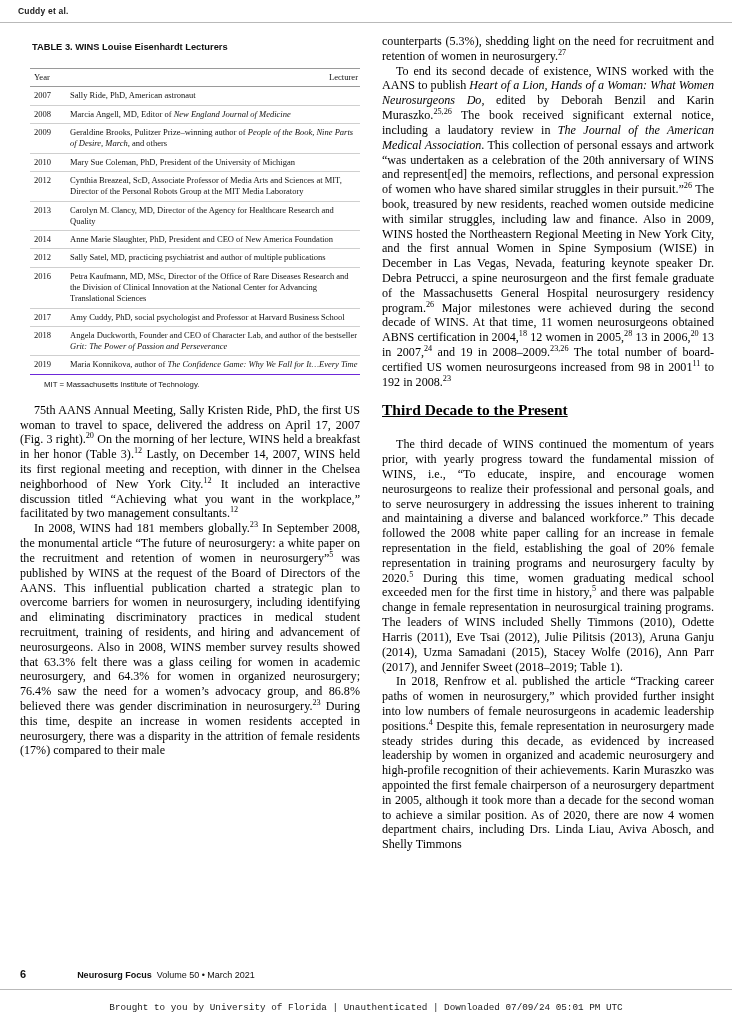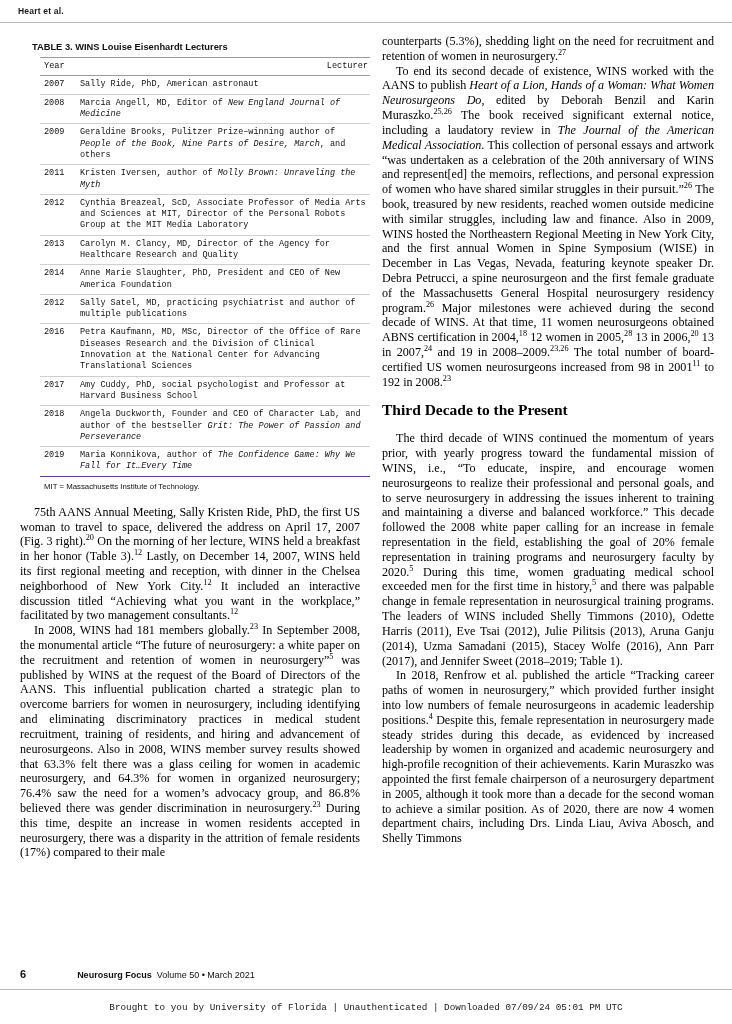--- a/index.html
+++ b/index.html
@@ -56,28 +56,28 @@
     left: 382px;
     top: 0;
     width: 332px;
   }
 
   
   .table-title {
     font-family: "Liberation Sans", sans-serif;
     font-size: 9.3px;
     font-weight: bold;
-    margin: 8px 0 5px 12px;
+    margin: 8px 0 16px 12px;
     color: #111;
   }
   table.wins {
     border-collapse: collapse;
     width: 330px;
-    margin-left: 20px;
-    font-family: Liberation Mono, monospace;
+    margin-left: 10px;
+    font-family: Liberation Serif, serif;
     font-size: 8.5px;
     line-height: 1.33;
     color: #111;
   }
   table.wins thead th {
     font-weight: normal;
     border-top: 1px solid #9a9a9a;
     border-bottom: 1px solid #9a9a9a;
     padding: 3px 2px 3px 4px;
     text-align: left;
@@ -119,22 +119,23 @@
   }
   p.body.first { text-indent: 14px; }
   p.body.noindent { text-indent: 0; }
   .body-block { margin-top: 12px; }
   .body-block p.body + p.body { margin-top: 0; }
 
   h2.section {
     font-family: "Liberation Serif", serif;
     font-size: 15.5px;
     font-weight: bold;
-    margin: 11px 0 13px 0;
+    margin: 11px 0 19px 0;
     line-height: 1.15;
+    text-decoration: underline;
   }
   sup { font-size: 0.68em; vertical-align: super; line-height: 0; }
 
   
   .footer {
     position: absolute;
     left: 20px;
     bottom: 44px;
     font-family: "Liberation Sans", sans-serif;
     font-size: 9px;
@@ -169,21 +170,21 @@
     font-family: "Liberation Mono", monospace;
     font-size: 9.3px;
     color: #1a1a1a;
   }
 </style>
 </head>
 <body>
 
 <div class="page">
 
-  <div class="running-head">Heart et al.</div>
+  <div class="running-head">Cuddy et al.</div>
   <div class="rule-top"></div>
 
   <div class="columns">
 
     <div class="col-left">
 
       <div class="table-title">TABLE 3. WINS Louise Eisenhardt Lecturers</div>
 
       <table class="wins">
         <thead>
@@ -199,22 +200,22 @@
             </tr>
             <tr>
               <td class="year">2008</td>
               <td class="lect">Marcia Angell, MD, Editor of <i>New England Journal of Medicine</i></td>
             </tr>
             <tr>
               <td class="year">2009</td>
               <td class="lect">Geraldine Brooks, Pulitzer Prize–winning author of <i>People of the Book, Nine Parts of Desire, March</i>, and others</td>
             </tr>
             <tr>
-              <td class="year">2011</td>
-              <td class="lect">Kristen Iversen, author of <i>Molly Brown: Unraveling the Myth</i></td>
+              <td class="year">2010</td>
+              <td class="lect">Mary Sue Coleman, PhD, President of the University of Michigan</td>
             </tr>
             <tr>
               <td class="year">2012</td>
               <td class="lect">Cynthia Breazeal, ScD, Associate Professor of Media Arts and Sciences at MIT, Director of the Personal Robots Group at the MIT Media Laboratory</td>
             </tr>
             <tr>
               <td class="year">2013</td>
               <td class="lect">Carolyn M. Clancy, MD, Director of the Agency for Healthcare Research and Quality</td>
             </tr>
             <tr>

